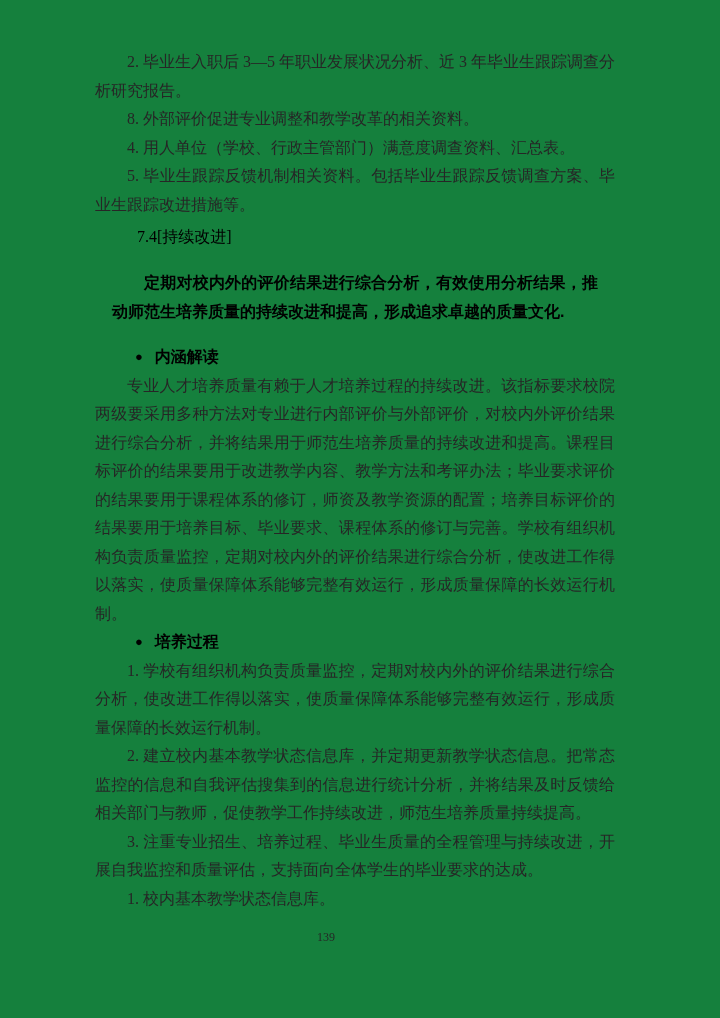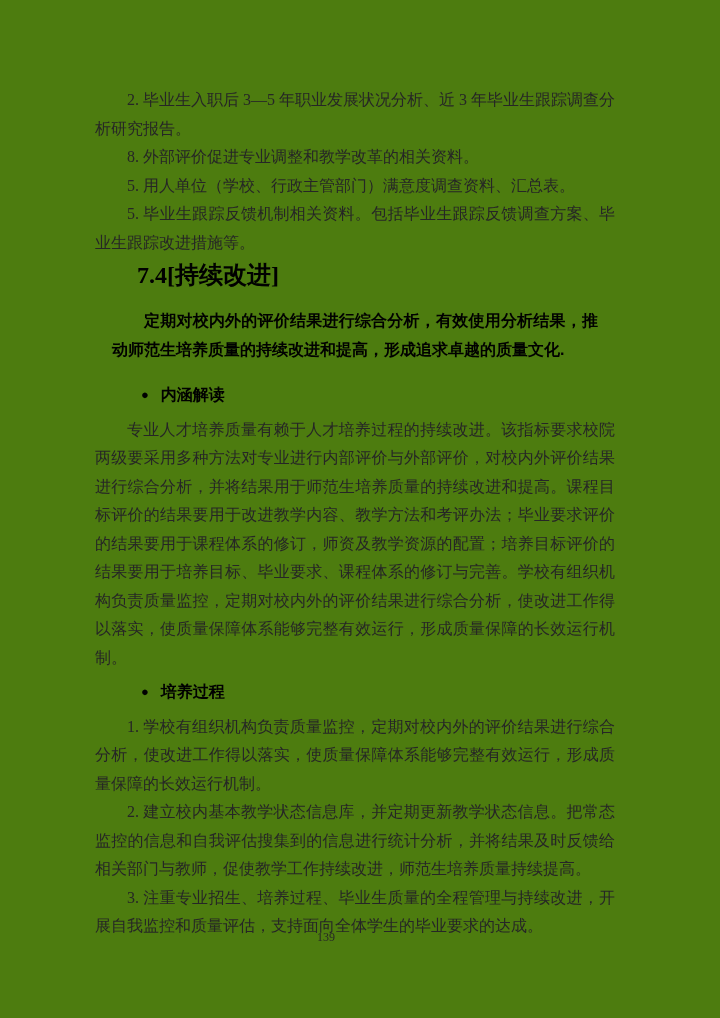--- a/index.html
+++ b/index.html
@@ -1,51 +1,51 @@
 <!DOCTYPE html>
 <html><head>
 <meta charset="utf-8">
 <style>
   html, body { margin: 0; padding: 0; background: #ffffff; }
   .sheet {
     position: relative;
     width: 720px;
     height: 1018px;
-    background: #4d7c0f;
+    background: #15803d;
     box-sizing: border-box;
-    padding: 86px 105px 0 95px;
+    padding: 48px 105px 0 95px;
     font-family: "Liberation Serif", "DejaVu Serif", serif;
     font-size: 16px;
     line-height: 28.5px;
     color: #262626;
     overflow: hidden;
   }
   p.body {
     margin: 0;
     text-indent: 32px;
     text-align: justify;
   }
   .heading {
     margin: 3px 0 13px 42px;
-    font-size: 24px;
+    font-size: 16px;
     line-height: 30px;
-    font-weight: bold;
+    font-weight: normal;
     color: #000000;
     font-family: "Liberation Serif", "DejaVu Serif", serif;
   }
   .intro {
     margin: 17px;
     text-indent: 32px;
     text-align: justify;
     font-weight: bold;
     color: #000000;
     font-family: "Liberation Sans", "DejaVu Sans", sans-serif;
   }
   .bullet-line {
-    margin: 6px;
+    margin: 0;
     padding-left: 40px;
     font-weight: bold;
     color: #000000;
     font-family: "Liberation Sans", "DejaVu Sans", sans-serif;
   }
   .bullet-line .bullet {
     display: inline-block;
     margin-right: 12px;
     font-size: 13px;
     vertical-align: 1px;
@@ -62,31 +62,32 @@
     font-family: "Liberation Serif", "DejaVu Serif", serif;
   }
 </style>
 </head>
 <body>
 
 <div class="sheet">
 
   <p class="body">2. 毕业生入职后 3—5 年职业发展状况分析、近 3 年毕业生跟踪调查分析研究报告。</p>
   <p class="body">8. 外部评价促进专业调整和教学改革的相关资料。</p>
-  <p class="body">5. 用人单位（学校、行政主管部门）满意度调查资料、汇总表。</p>
+  <p class="body">4. 用人单位（学校、行政主管部门）满意度调查资料、汇总表。</p>
   <p class="body">5. 毕业生跟踪反馈机制相关资料。包括毕业生跟踪反馈调查方案、毕业生跟踪改进措施等。</p>
 
   <h2 class="heading">7.4[持续改进]</h2>
 
   <p class="intro">定期对校内外的评价结果进行综合分析，有效使用分析结果，推动师范生培养质量的持续改进和提高，形成追求卓越的质量文化.</p>
 
   <p class="bullet-line"><span class="bullet">●</span><span>内涵解读</span></p>
   <p class="body">专业人才培养质量有赖于人才培养过程的持续改进。该指标要求校院两级要采用多种方法对专业进行内部评价与外部评价，对校内外评价结果进行综合分析，并将结果用于师范生培养质量的持续改进和提高。课程目标评价的结果要用于改进教学内容、教学方法和考评办法；毕业要求评价的结果要用于课程体系的修订，师资及教学资源的配置；培养目标评价的结果要用于培养目标、毕业要求、课程体系的修订与完善。学校有组织机构负责质量监控，定期对校内外的评价结果进行综合分析，使改进工作得以落实，使质量保障体系能够完整有效运行，形成质量保障的长效运行机制。</p>
 
   <p class="bullet-line"><span class="bullet">●</span><span>培养过程</span></p>
   <p class="body">1. 学校有组织机构负责质量监控，定期对校内外的评价结果进行综合分析，使改进工作得以落实，使质量保障体系能够完整有效运行，形成质量保障的长效运行机制。</p>
   <p class="body">2. 建立校内基本教学状态信息库，并定期更新教学状态信息。把常态监控的信息和自我评估搜集到的信息进行统计分析，并将结果及时反馈给相关部门与教师，促使教学工作持续改进，师范生培养质量持续提高。</p>
   <p class="body">3. 注重专业招生、培养过程、毕业生质量的全程管理与持续改进，开展自我监控和质量评估，支持面向全体学生的毕业要求的达成。</p>
 
+  <p class="body">1. 校内基本教学状态信息库。</p>
 
   <div class="page-number">139</div>
 
 </div>
 
 </body></html>

